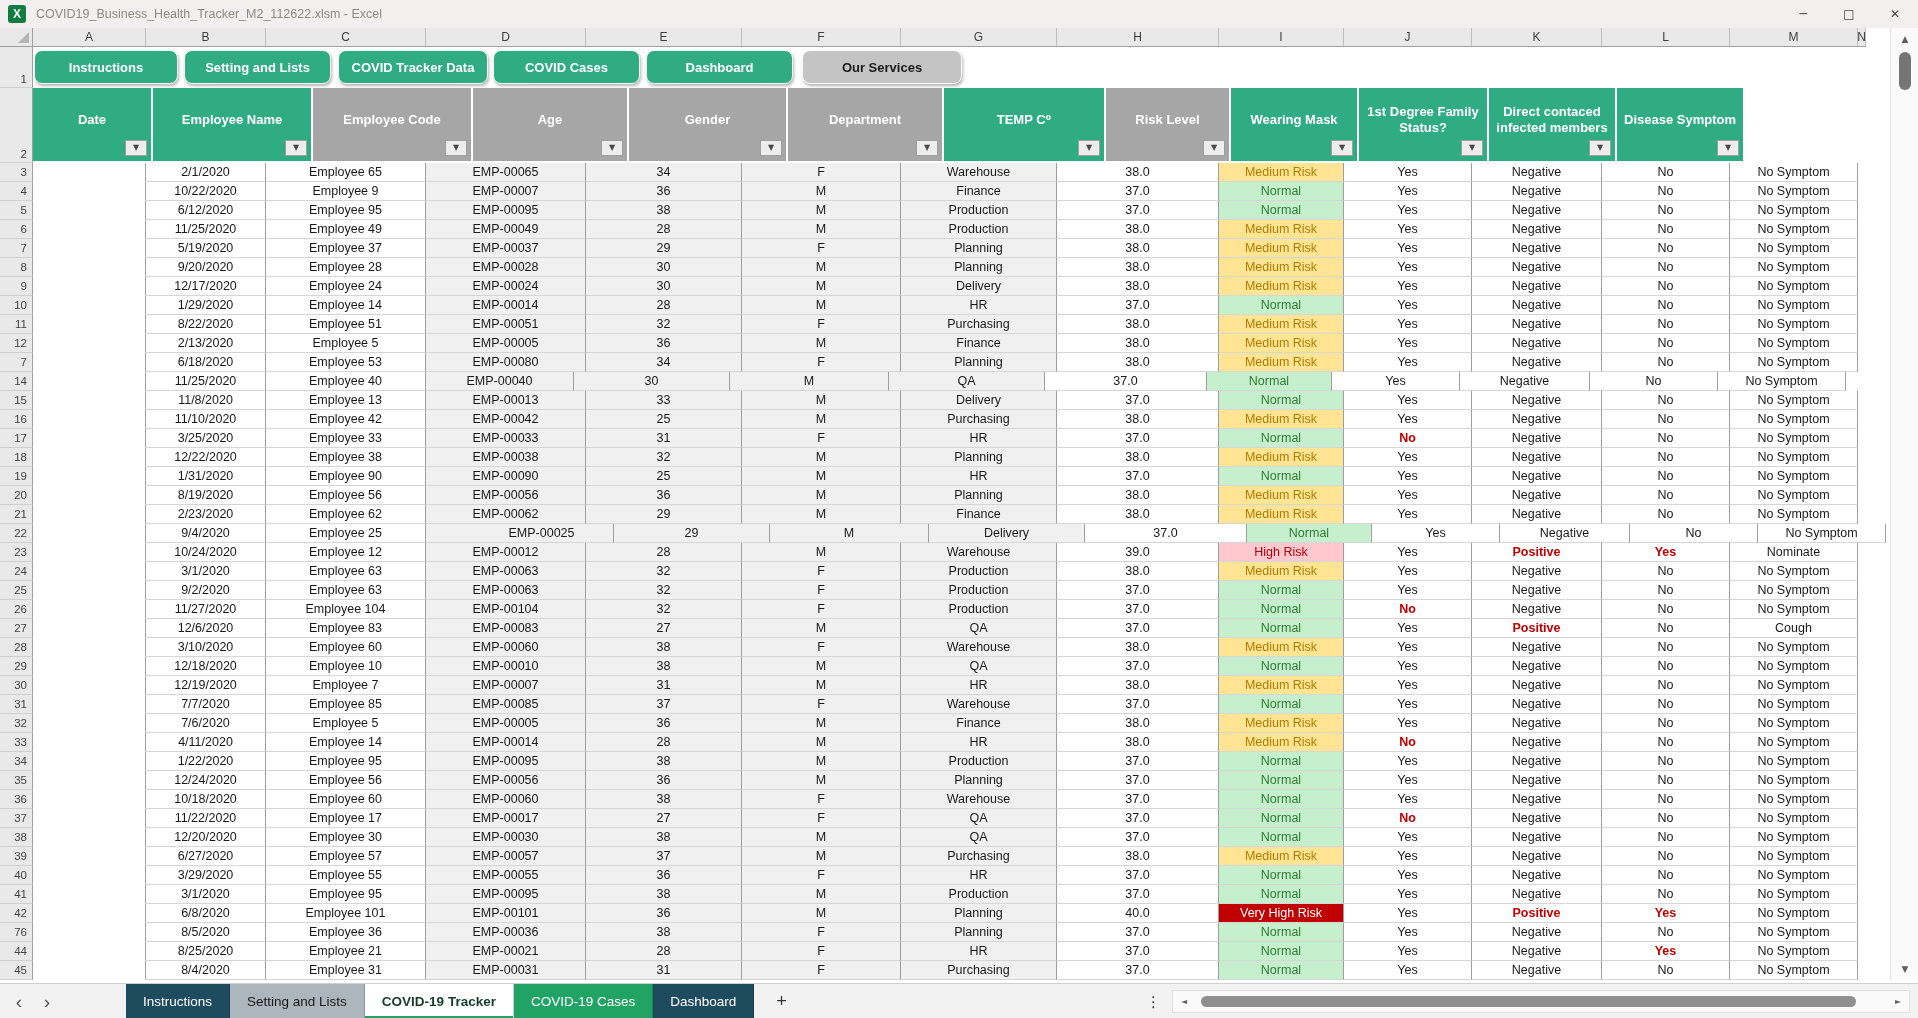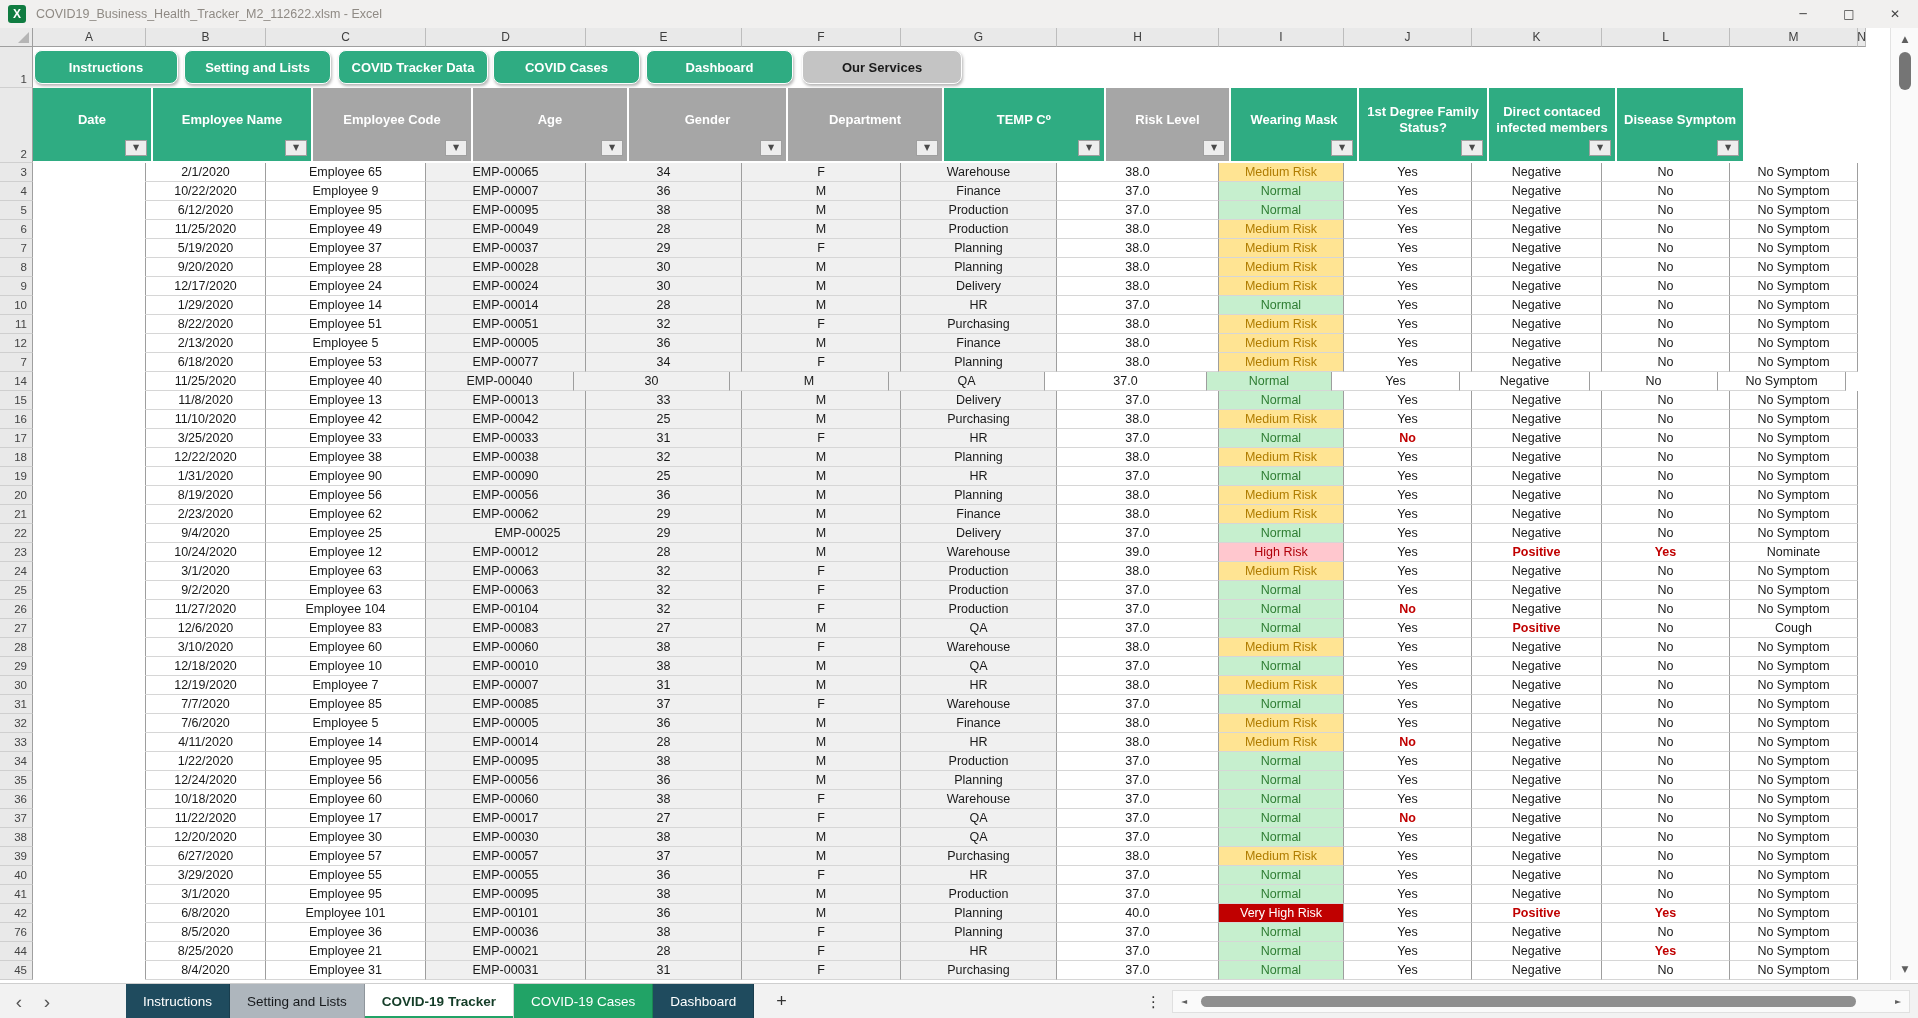--- a/index.html
+++ b/index.html
@@ -361,21 +361,21 @@
         <div class="cell rl-medium" style="width: 125px;">Medium Risk</div>
         <div class="cell" style="width: 128px;">Yes</div>
         <div class="cell" style="width: 130px;">Negative</div>
         <div class="cell" style="width: 128px;">No</div>
         <div class="cell" style="width: 128px;">No Symptom</div>
       </div>
       <div class="row">
         <div class="cell acell" style="width: 113px;"></div>
         <div class="cell" style="width: 120px;">6/18/2020</div>
         <div class="cell" style="width: 160px;">Employee 53</div>
-        <div class="cell shade" style="width: 160px;">EMP-00077</div>
+        <div class="cell shade" style="width: 160px;">EMP-00080</div>
         <div class="cell shade" style="width: 156px;">34</div>
         <div class="cell shade" style="width: 159px;">F</div>
         <div class="cell shade" style="width: 156px;">Planning</div>
         <div class="cell" style="width: 162px;">38.0</div>
         <div class="cell rl-medium" style="width: 125px;">Medium Risk</div>
         <div class="cell" style="width: 128px;">Yes</div>
         <div class="cell" style="width: 130px;">Negative</div>
         <div class="cell" style="width: 128px;">No</div>
         <div class="cell" style="width: 128px;">No Symptom</div>
       </div>
@@ -496,21 +496,21 @@
         <div class="cell rl-medium" style="width: 125px;">Medium Risk</div>
         <div class="cell" style="width: 128px;">Yes</div>
         <div class="cell" style="width: 130px;">Negative</div>
         <div class="cell" style="width: 128px;">No</div>
         <div class="cell" style="width: 128px;">No Symptom</div>
       </div>
       <div class="row">
         <div class="cell acell" style="width: 113px;"></div>
         <div class="cell" style="width: 120px;">9/4/2020</div>
         <div class="cell" style="width: 160px;">Employee 25</div>
-        <div class="cell shade" style="width: 160px; padding-left: 44px;">EMP-00025</div>
+        <div class="cell shade" style="width: 188px; padding-left: 44px;">EMP-00025</div>
         <div class="cell shade" style="width: 156px;">29</div>
         <div class="cell shade" style="width: 159px;">M</div>
         <div class="cell shade" style="width: 156px;">Delivery</div>
         <div class="cell" style="width: 162px;">37.0</div>
         <div class="cell rl-normal" style="width: 125px;">Normal</div>
         <div class="cell" style="width: 128px;">Yes</div>
         <div class="cell" style="width: 130px;">Negative</div>
         <div class="cell" style="width: 128px;">No</div>
         <div class="cell" style="width: 128px;">No Symptom</div>
       </div>

